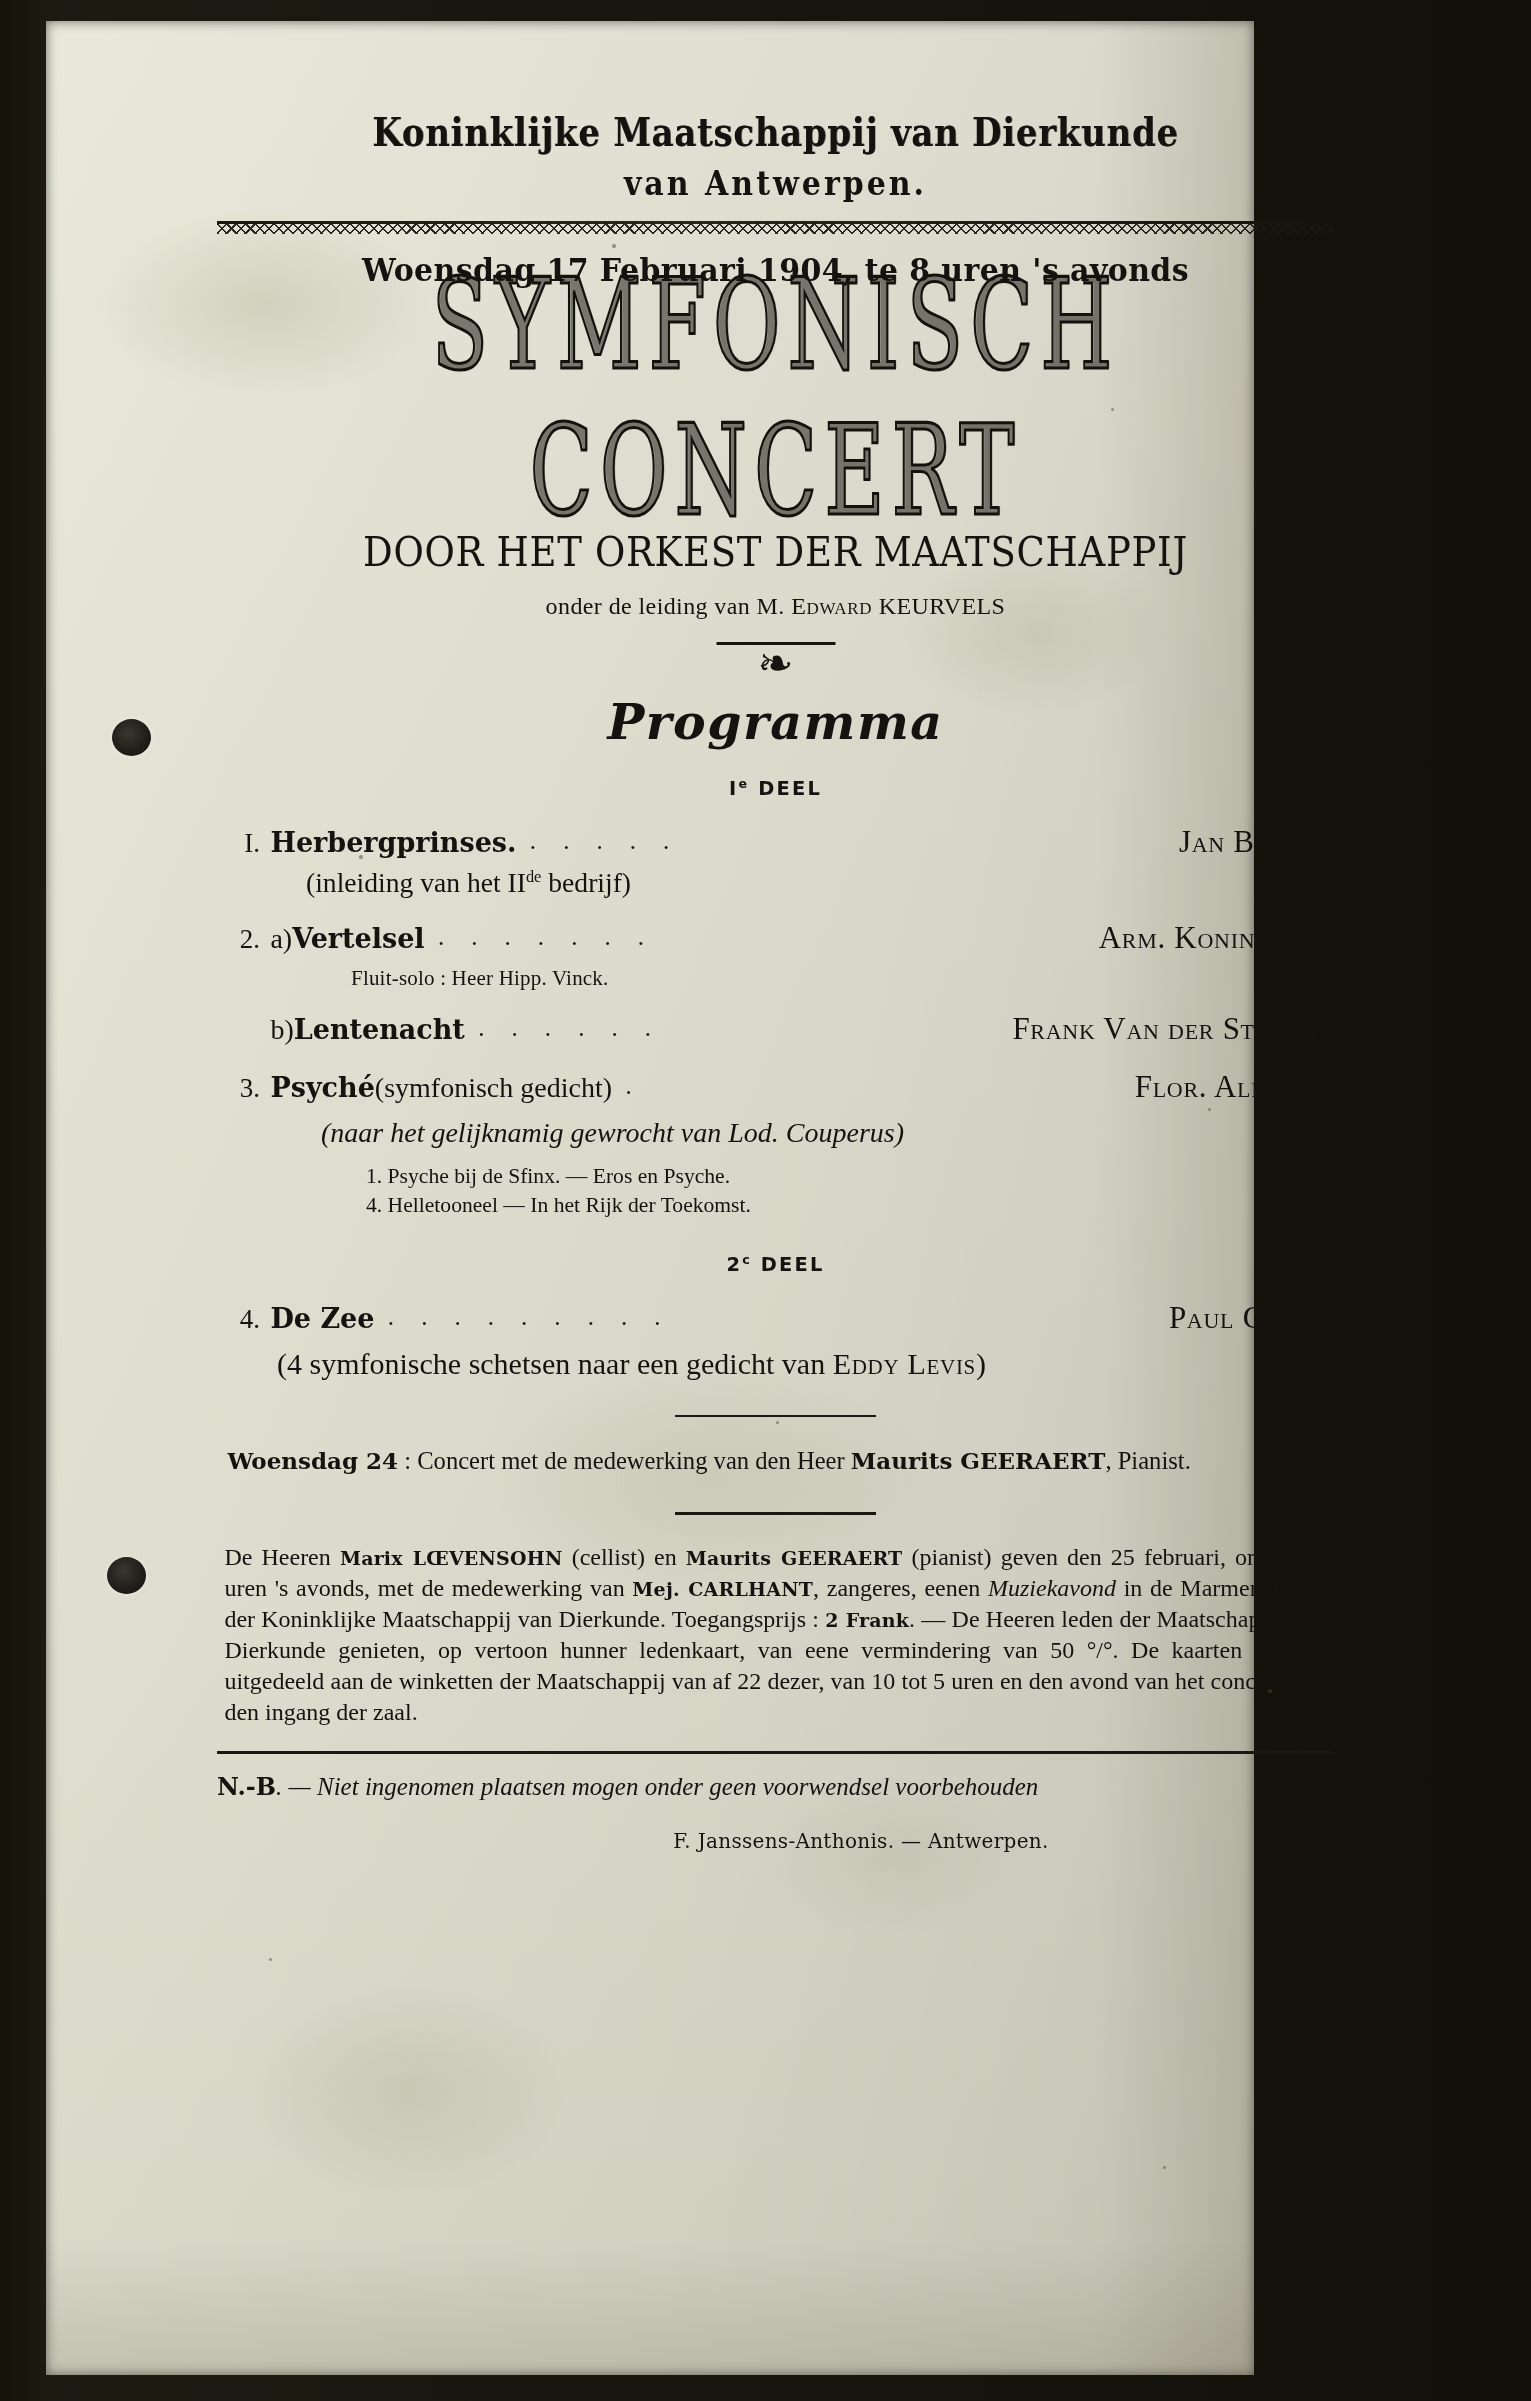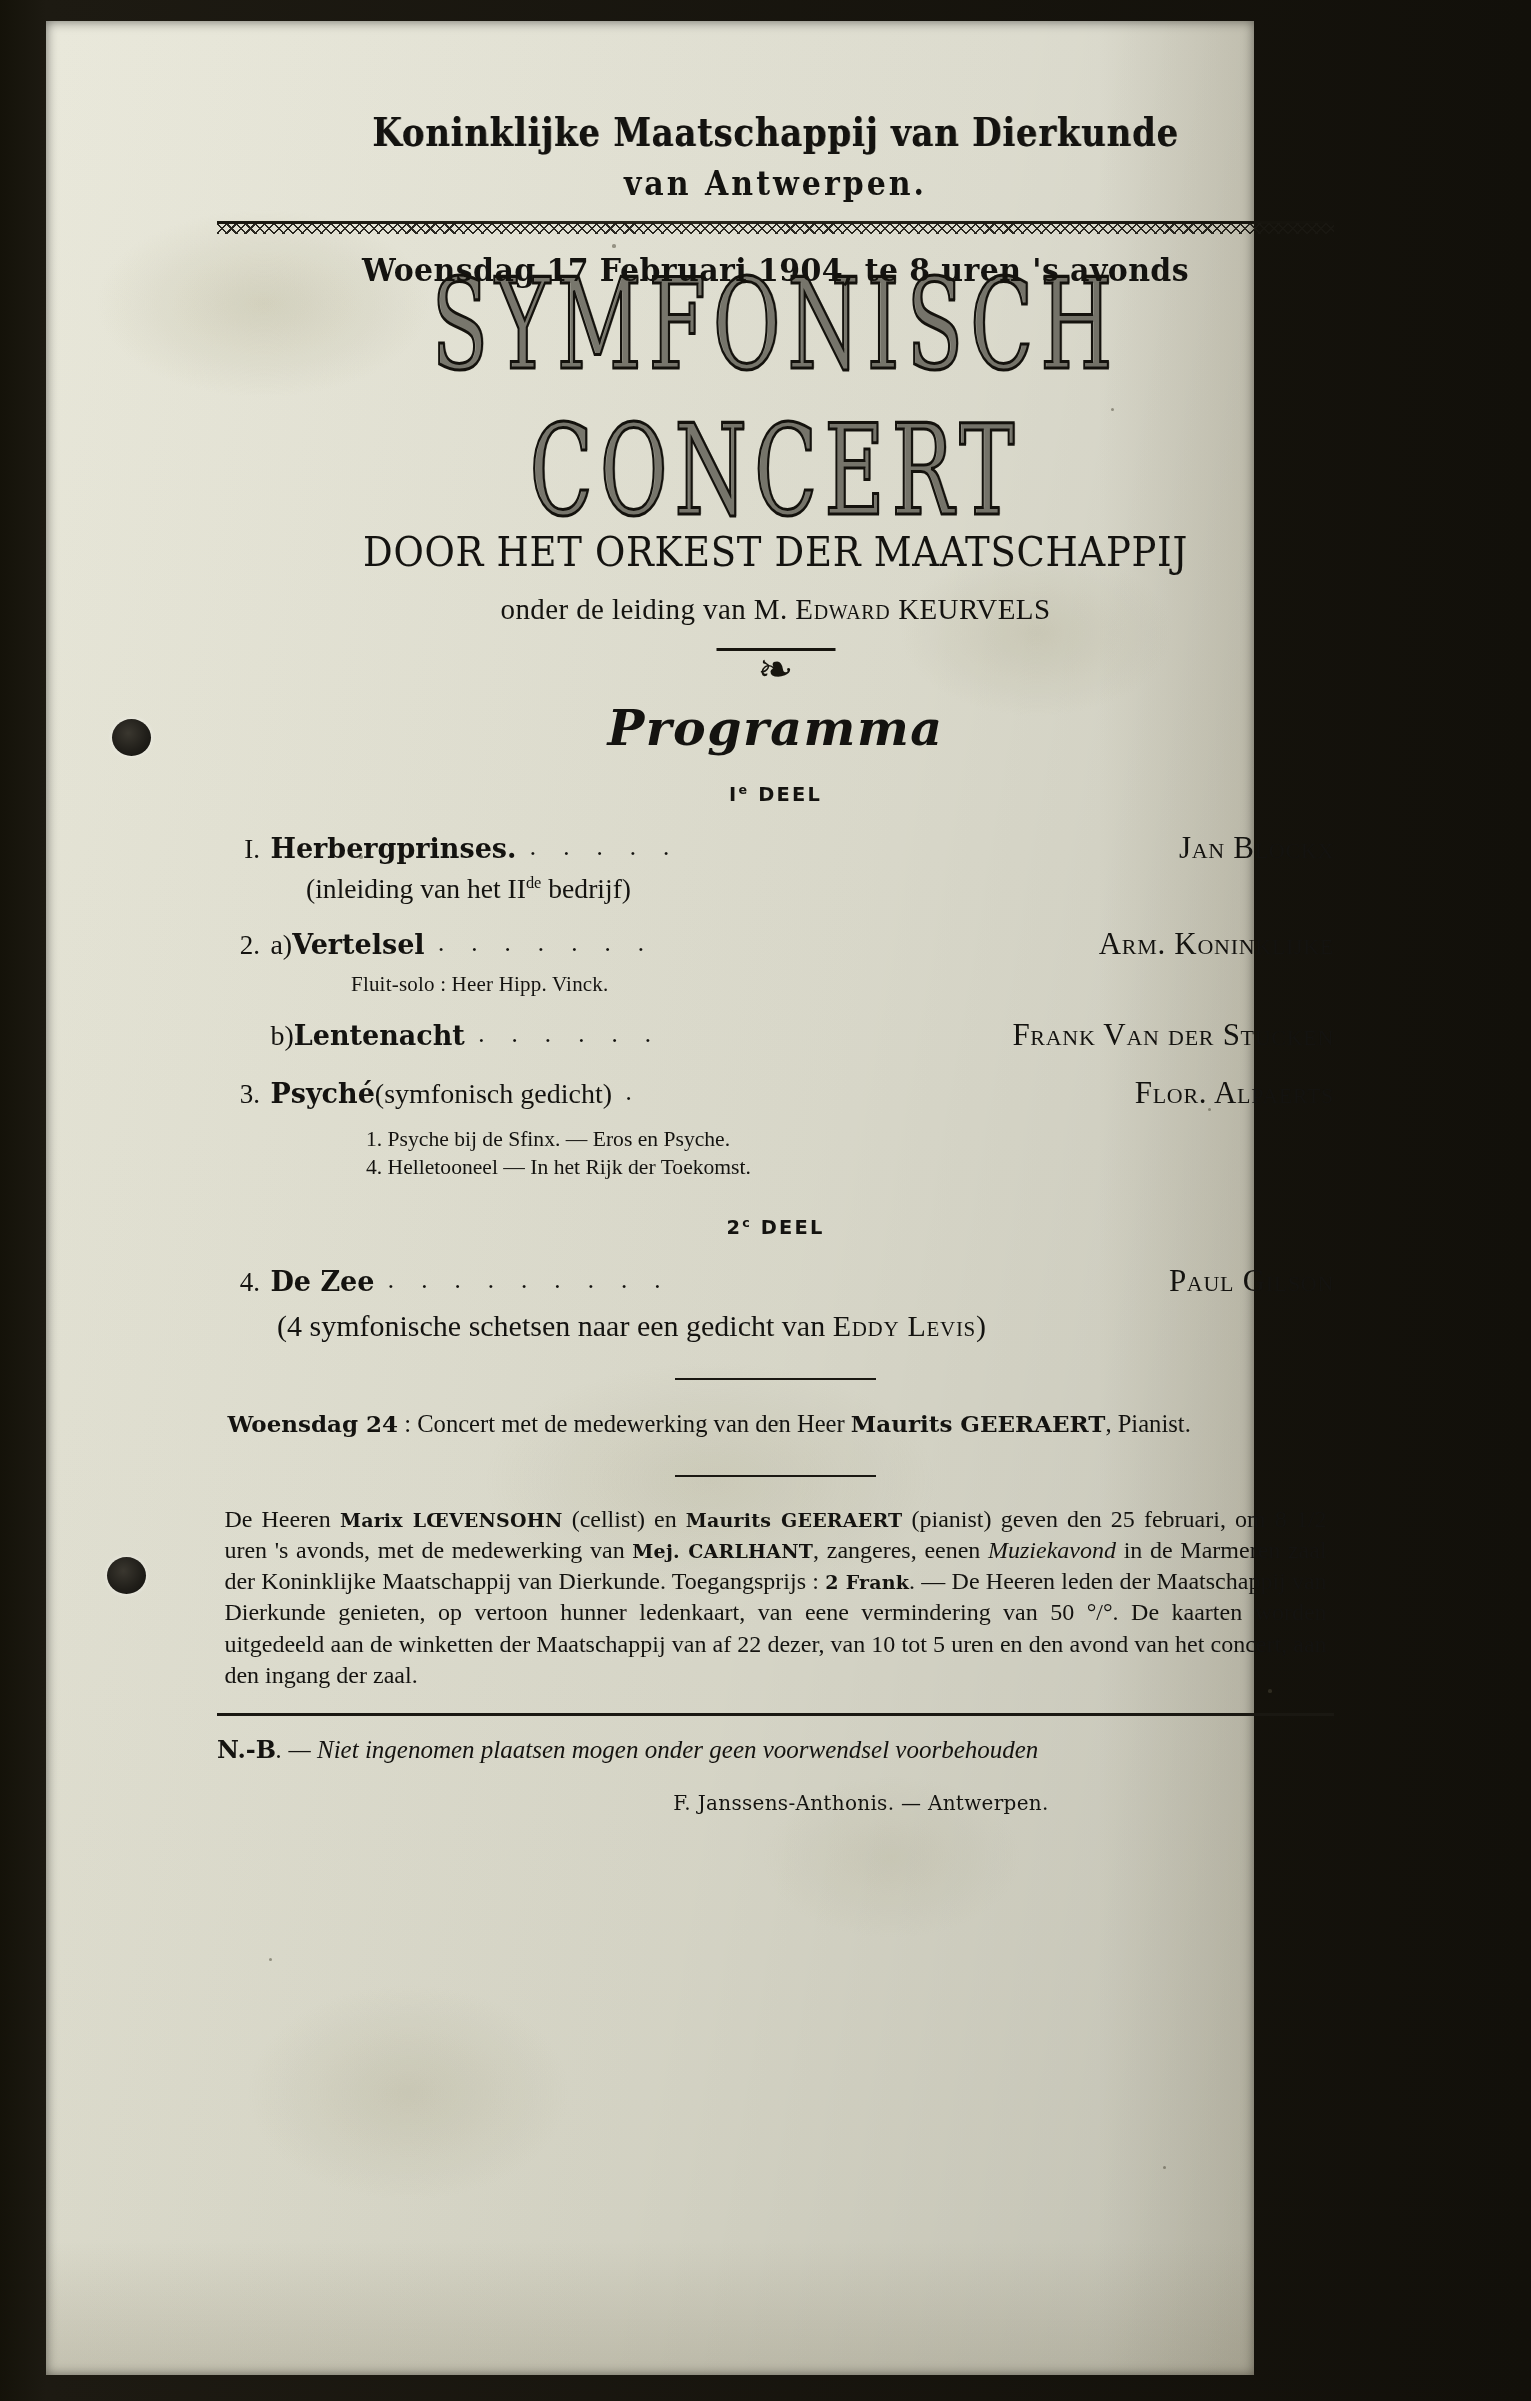--- a/index.html
+++ b/index.html
@@ -130,21 +130,21 @@
     font-family:"DejaVu Serif",serif;
     font-size:37px;
     letter-spacing:0.7px;
     margin-top:30px;
     transform:scaleY(1.12);
     font-weight:400;
   }
   .leiding{
     text-align:center;
     font-family:"Liberation Serif",serif;
-    font-size:29px;
+    font-size:24px;
     margin-top:19.4px;
     letter-spacing:0.4px;
   }
   .sc{font-variant:small-caps;letter-spacing:0.7px;}
 
   
   .ornament{
     text-align:center;margin-top:19.4px;position:relative;height:52px;
   }
   .ornament .oline{
@@ -353,20 +353,21 @@
           <span class="composer">Frank Van der Stucken</span>
         </div>
 
         <div class="prow">
           <span class="pnum">3.</span>
           <span class="ptitle">Psyché</span>
           <span class="pnorm"> (symfonisch gedicht)</span>
           <span class="dots">.</span>
           <span class="composer">Flor. Alpaerts</span>
         </div>
+        <div class="italsub">(naar het gelijknamig gewrocht van Lod. Couperus)</div>
         <div class="movs">
           <div>1.  Psyche bij de Sfinx. — Eros en Psyche.</div>
           <div>4.  Helletooneel — In het Rijk der Toekomst.</div>
         </div>
       </div>
 
       <div class="deel" style="margin-top:33px;">
         <span>2</span><sup>c</sup><span> DEEL</span>
       </div>
 

